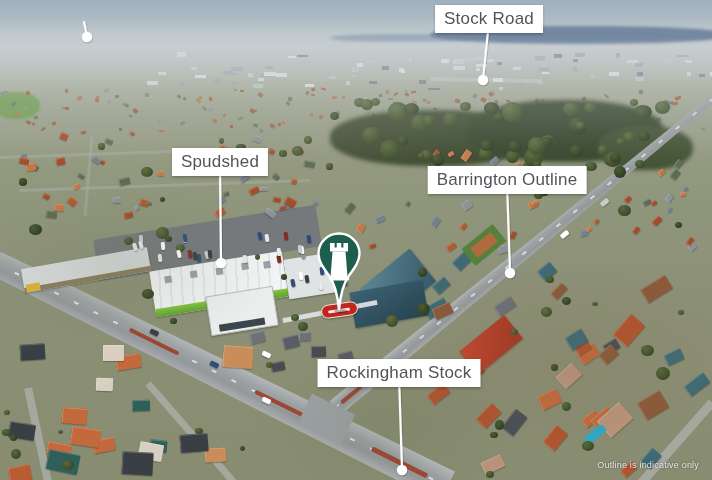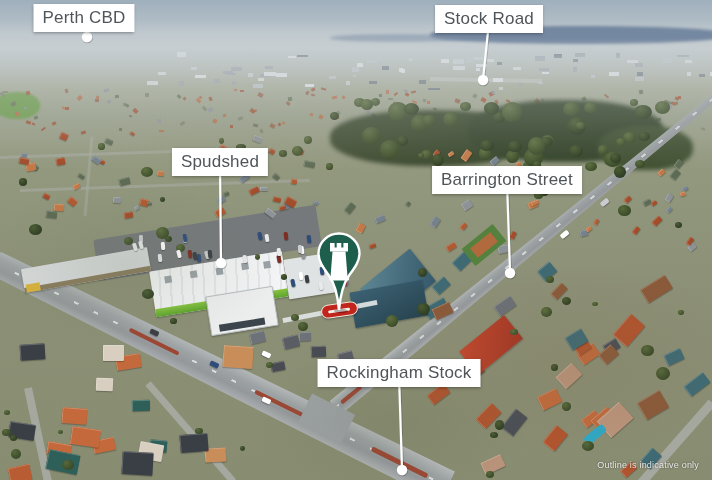--- a/index.html
+++ b/index.html
@@ -621,24 +621,23 @@
     </g>
     <g fill="#ffffff" filter="url(#ls)">
       <circle cx="87" cy="37" r="5.2"></circle>
       <circle cx="483" cy="80" r="5.2"></circle>
       <circle cx="221" cy="263" r="5.2"></circle>
       <circle cx="510" cy="273" r="5.2"></circle>
       <circle cx="402" cy="470" r="5.2"></circle>
     </g>
   </svg>
 
-  <div class="callout" style="left:84px;top:4px;">Perth CBD</div>
   <div class="callout" style="left:220px;top:148px;">Spudshed</div>
   <div class="callout" style="left:489px;top:5px;">Stock Road</div>
-  <div class="callout" style="left:507px;top:166px;">Barrington Street</div>
+  <div class="callout" style="left:507px;top:166px;">Barrington Outline</div>
   <div class="callout" style="left:399px;top:359px;">Rockingham Stock</div>
 
   <svg class="abs" width="46" height="84" viewBox="0 0 46 84" style="left:316px;top:231px;">
     <ellipse cx="25" cy="80" rx="7" ry="2.2" fill="rgba(0,0,0,0.28)"></ellipse>
     <path class="pin-body" d="M23 2.5 C34.3 2.5 43.5 11.3 43.5 22.3 C43.5 30.6 38.6 36.9 33.2 44.3 C28.6 50.6 24.8 58.5 23 79 C21.2 58.5 17.4 50.6 12.8 44.3 C7.4 36.9 2.5 30.6 2.5 22.3 C2.5 11.3 11.7 2.5 23 2.5 Z" fill="#1e5e4c" stroke="#ffffff" stroke-width="2.4"></path>
     <g class="pin-glyph" fill="#ffffff">
       <path d="M14 12 h4.6 v4.6 h2.1 v-4.6 h4.6 v4.6 h2.1 v-4.6 h4.6 v8.4 H14 Z"></path>
       <path d="M16.5 20.4 H29.5 L31.5 46 H14.5 Z"></path>
       <rect x="13" y="46" width="20" height="3.4" rx="1.2"></rect>
     </g>

